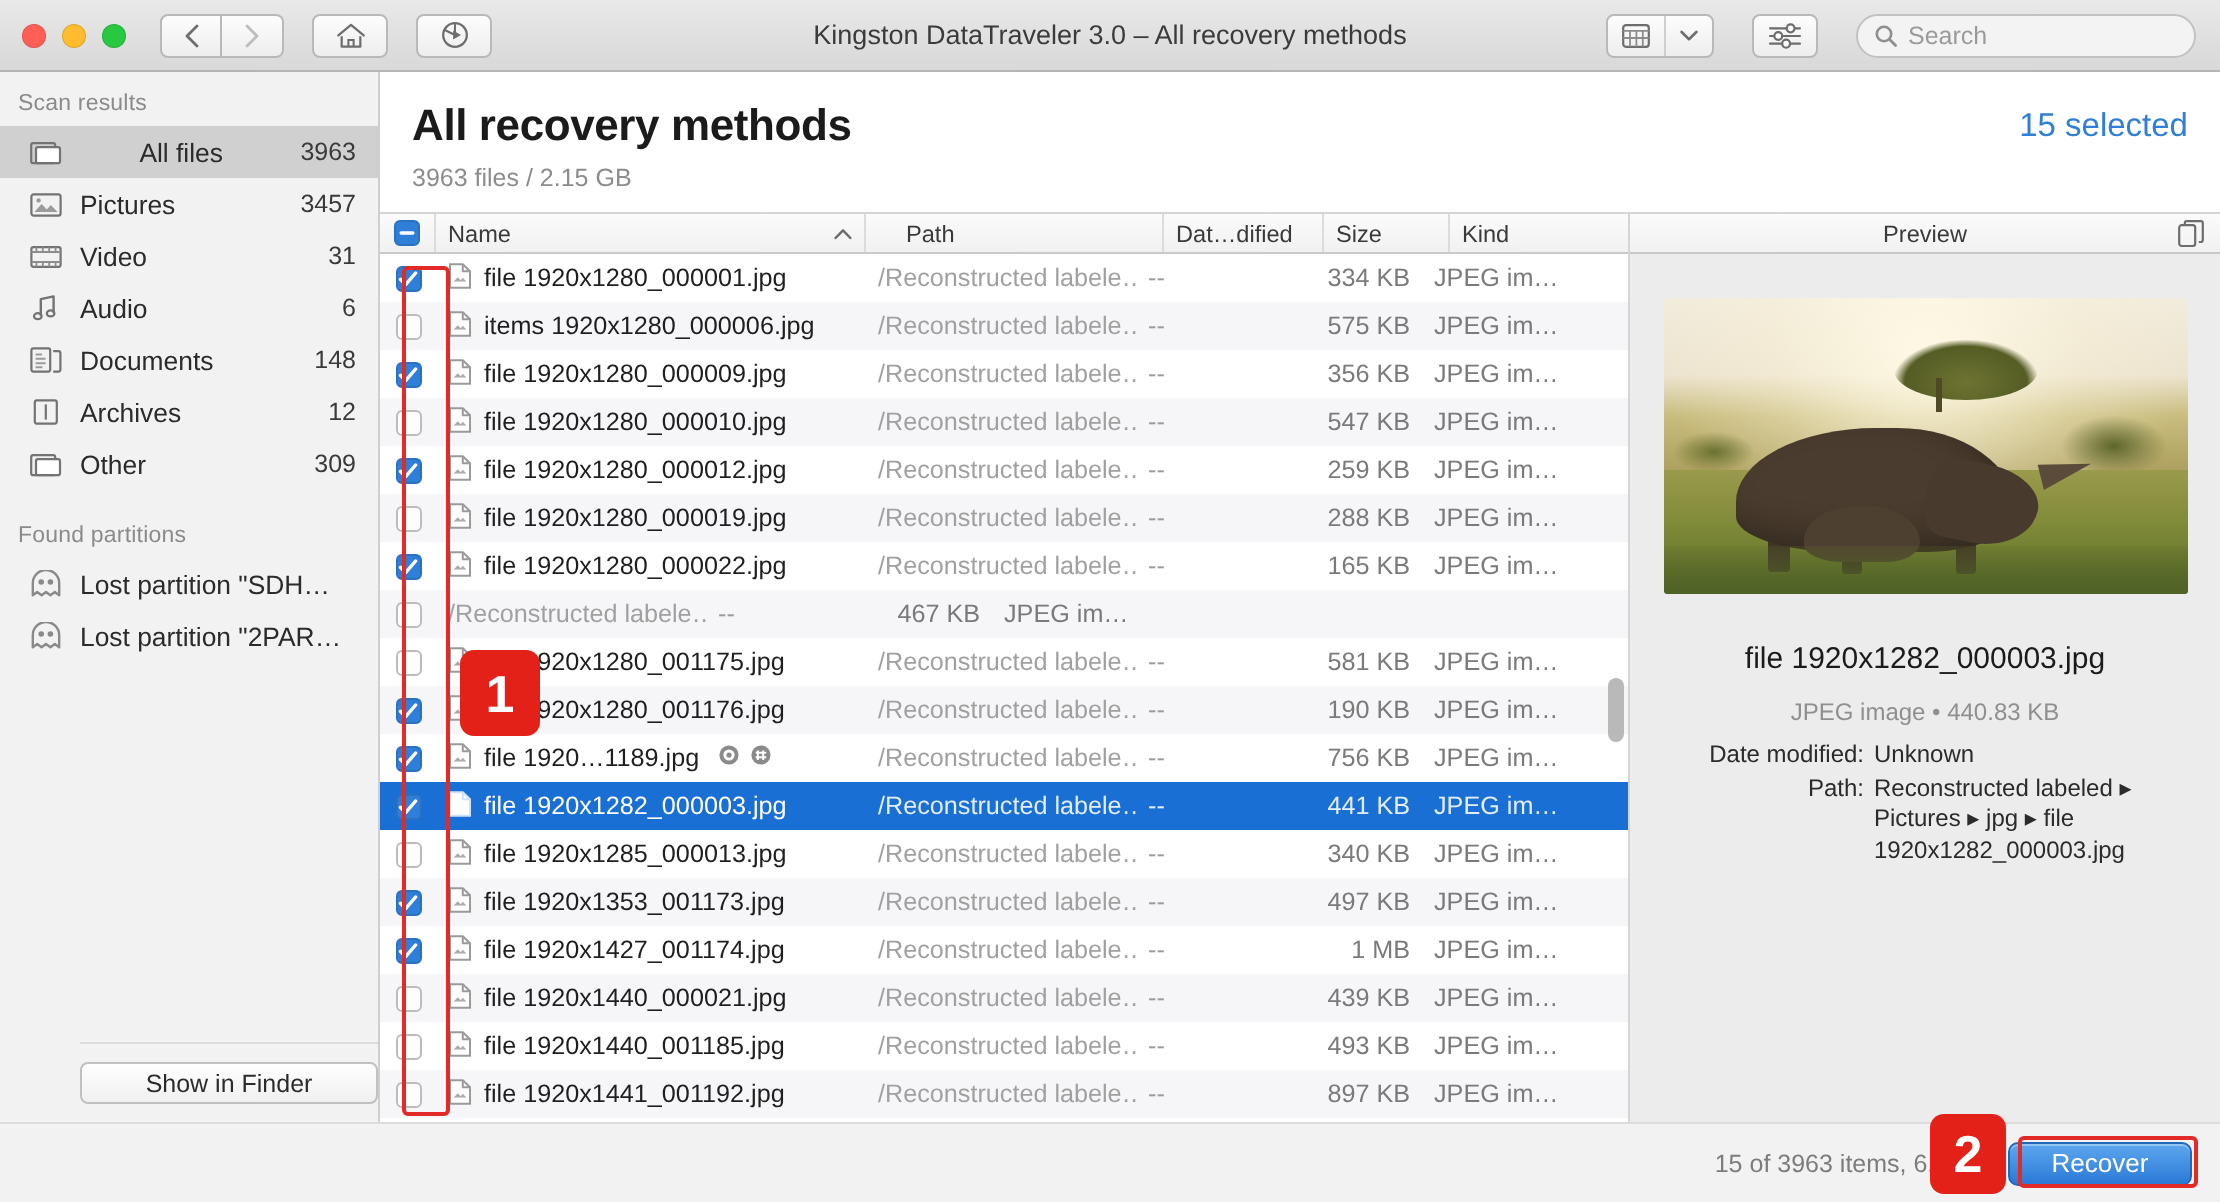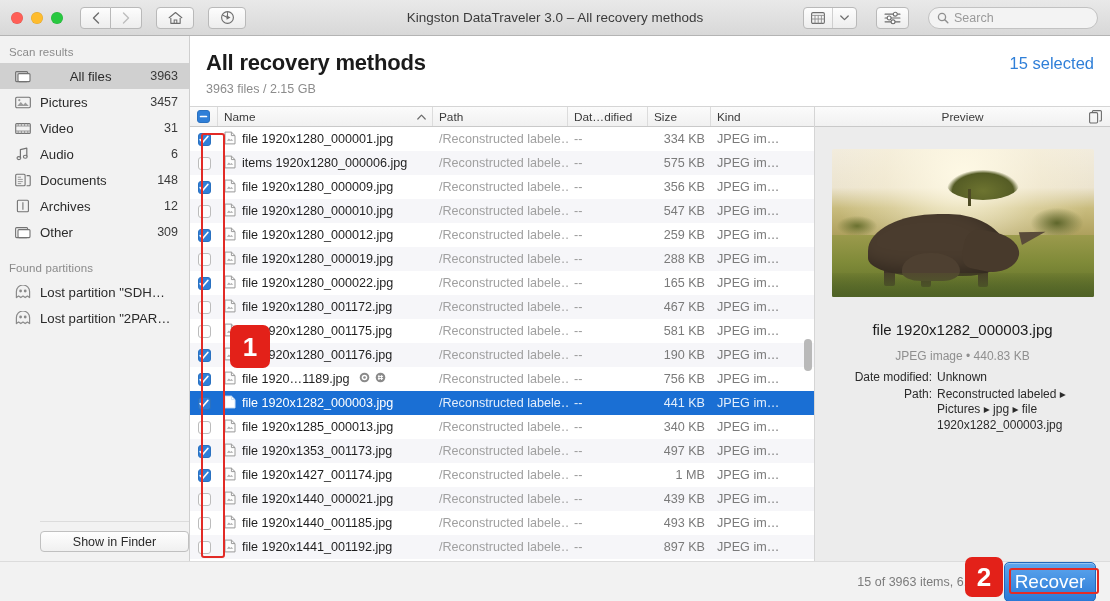--- a/index.html
+++ b/index.html
@@ -103,21 +103,21 @@
   .table-wrap { flex: 1; display: flex; flex-direction: column; min-width: 0; border-right: 1px solid #d5d5d5; }
   .thead {
     height: 21px; flex: 0 0 21px; display: flex; align-items: stretch;
     background: linear-gradient(180deg,#fbfbfb,#f1f1f1);
     border-top: 1px solid #d5d5d5; border-bottom: 1px solid #c9c9c9;
     font-size: 11.8px; color: #3a3a3a;
   }
   .th { display: flex; align-items: center; padding: 0 6px; border-right: 1px solid #dcdcdc; position: relative; }
   .th.c-check { width: 28px; flex: 0 0 28px; justify-content: center; padding: 0; }
   .th.c-name { width: 215px; flex: 0 0 215px; }
-  .th.c-path { width: 135px; flex: 0 0 135px; }
+  .th.c-path { width: 135px; flex: 0 0 135px; margin-left: 14px; }
   .th.c-date { width: 80px; flex: 0 0 80px; }
   .th.c-size { width: 63px; flex: 0 0 63px; }
   .th.c-kind { flex: 1; border-right: none; }
   .sort-arrow { margin-left: auto; font-size: 9px; color: #6a6a6a; }
 
   .tbody { flex: 1; overflow: hidden; position: relative; }
   .trow { height: 24px; display: flex; align-items: center; font-size: 12.6px; color: #1f1f1f; }
   .trow.odd { background: #f6f6f9; }
   .trow.sel { background: #1a6fd4; color: #fff; }
   .td { display: flex; align-items: center; padding: 0 6px; overflow: hidden; white-space: nowrap; }
@@ -199,23 +199,23 @@
   .pv-val { flex: 1; }
 
   
   .bottombar {
     height: 40px; flex: 0 0 40px; display: flex; align-items: center;
     background: #f2f2f2; border-top: 1px solid #dcdcdc; padding-right: 14px;
   }
   .bb-spacer { width: 190px; flex: 0 0 190px; }
   .bb-status { margin-left: auto; font-size: 12.5px; color: #7c7c7c; padding-right: 16px; }
   .recover-btn {
-    width: 92px; height: 40px; border-radius: 5px;
+    width: 92px; height: 22px; border-radius: 5px;
     background: linear-gradient(180deg,#5ea7ee,#2a79d6);
-    border: 1px solid #2168bb; color: #fff; font-size: 19px;
+    border: 1px solid #2168bb; color: #fff; font-size: 13px;
     display: flex; align-items: center; justify-content: center;
     box-shadow: inset 0 1px 0 rgba(255,255,255,.35);
   }
 
   
   .anno-rect {
     position: absolute; border: 2px solid #e22b26; border-radius: 3px; pointer-events: none;
   }
   .anno-badge {
     position: absolute; background: #e32119; color: #fff; border-radius: 7px;
@@ -579,28 +579,20 @@
                     <span class="fname">file 1920x1280_000022.jpg</span>
                   </span>
                   <span class="td c-path">/Reconstructed labele…</span>
                   <span class="td c-date">--</span>
                   <span class="td c-size">165 KB</span>
                   <span class="td c-kind">JPEG im…</span>
                 </div>
                 <div class="trow odd">
                   <span class="td c-check">
                     <span class="chk off"></span>
-                  </span>
-                  <span class="td c-name">
-                    <span><svg width="12" height="14" viewBox="0 0 12 14">
-                        <path d="M1 1.1h6.4L11 4.6v8.3H1z" fill="#fdfdfd" stroke="#9a9a9a" stroke-width="1"></path>
-                        <path d="M7.4 1.1v3.5H11" fill="none" stroke="#9a9a9a" stroke-width="1"></path>
-                        <path d="M2.9 9.8l2-2.2 1.4 1.5 1.1-1.2 1.8 1.9z" fill="#a9a9a9"></path>
-                      </svg></span>
-                    <span class="fname">file 1920x1280_001172.jpg</span>
                   </span>
                   <span class="td c-path">/Reconstructed labele…</span>
                   <span class="td c-date">--</span>
                   <span class="td c-size">467 KB</span>
                   <span class="td c-kind">JPEG im…</span>
                 </div>
                 <div class="trow">
                   <span class="td c-check">
                     <span class="chk off"></span>
                   </span>

